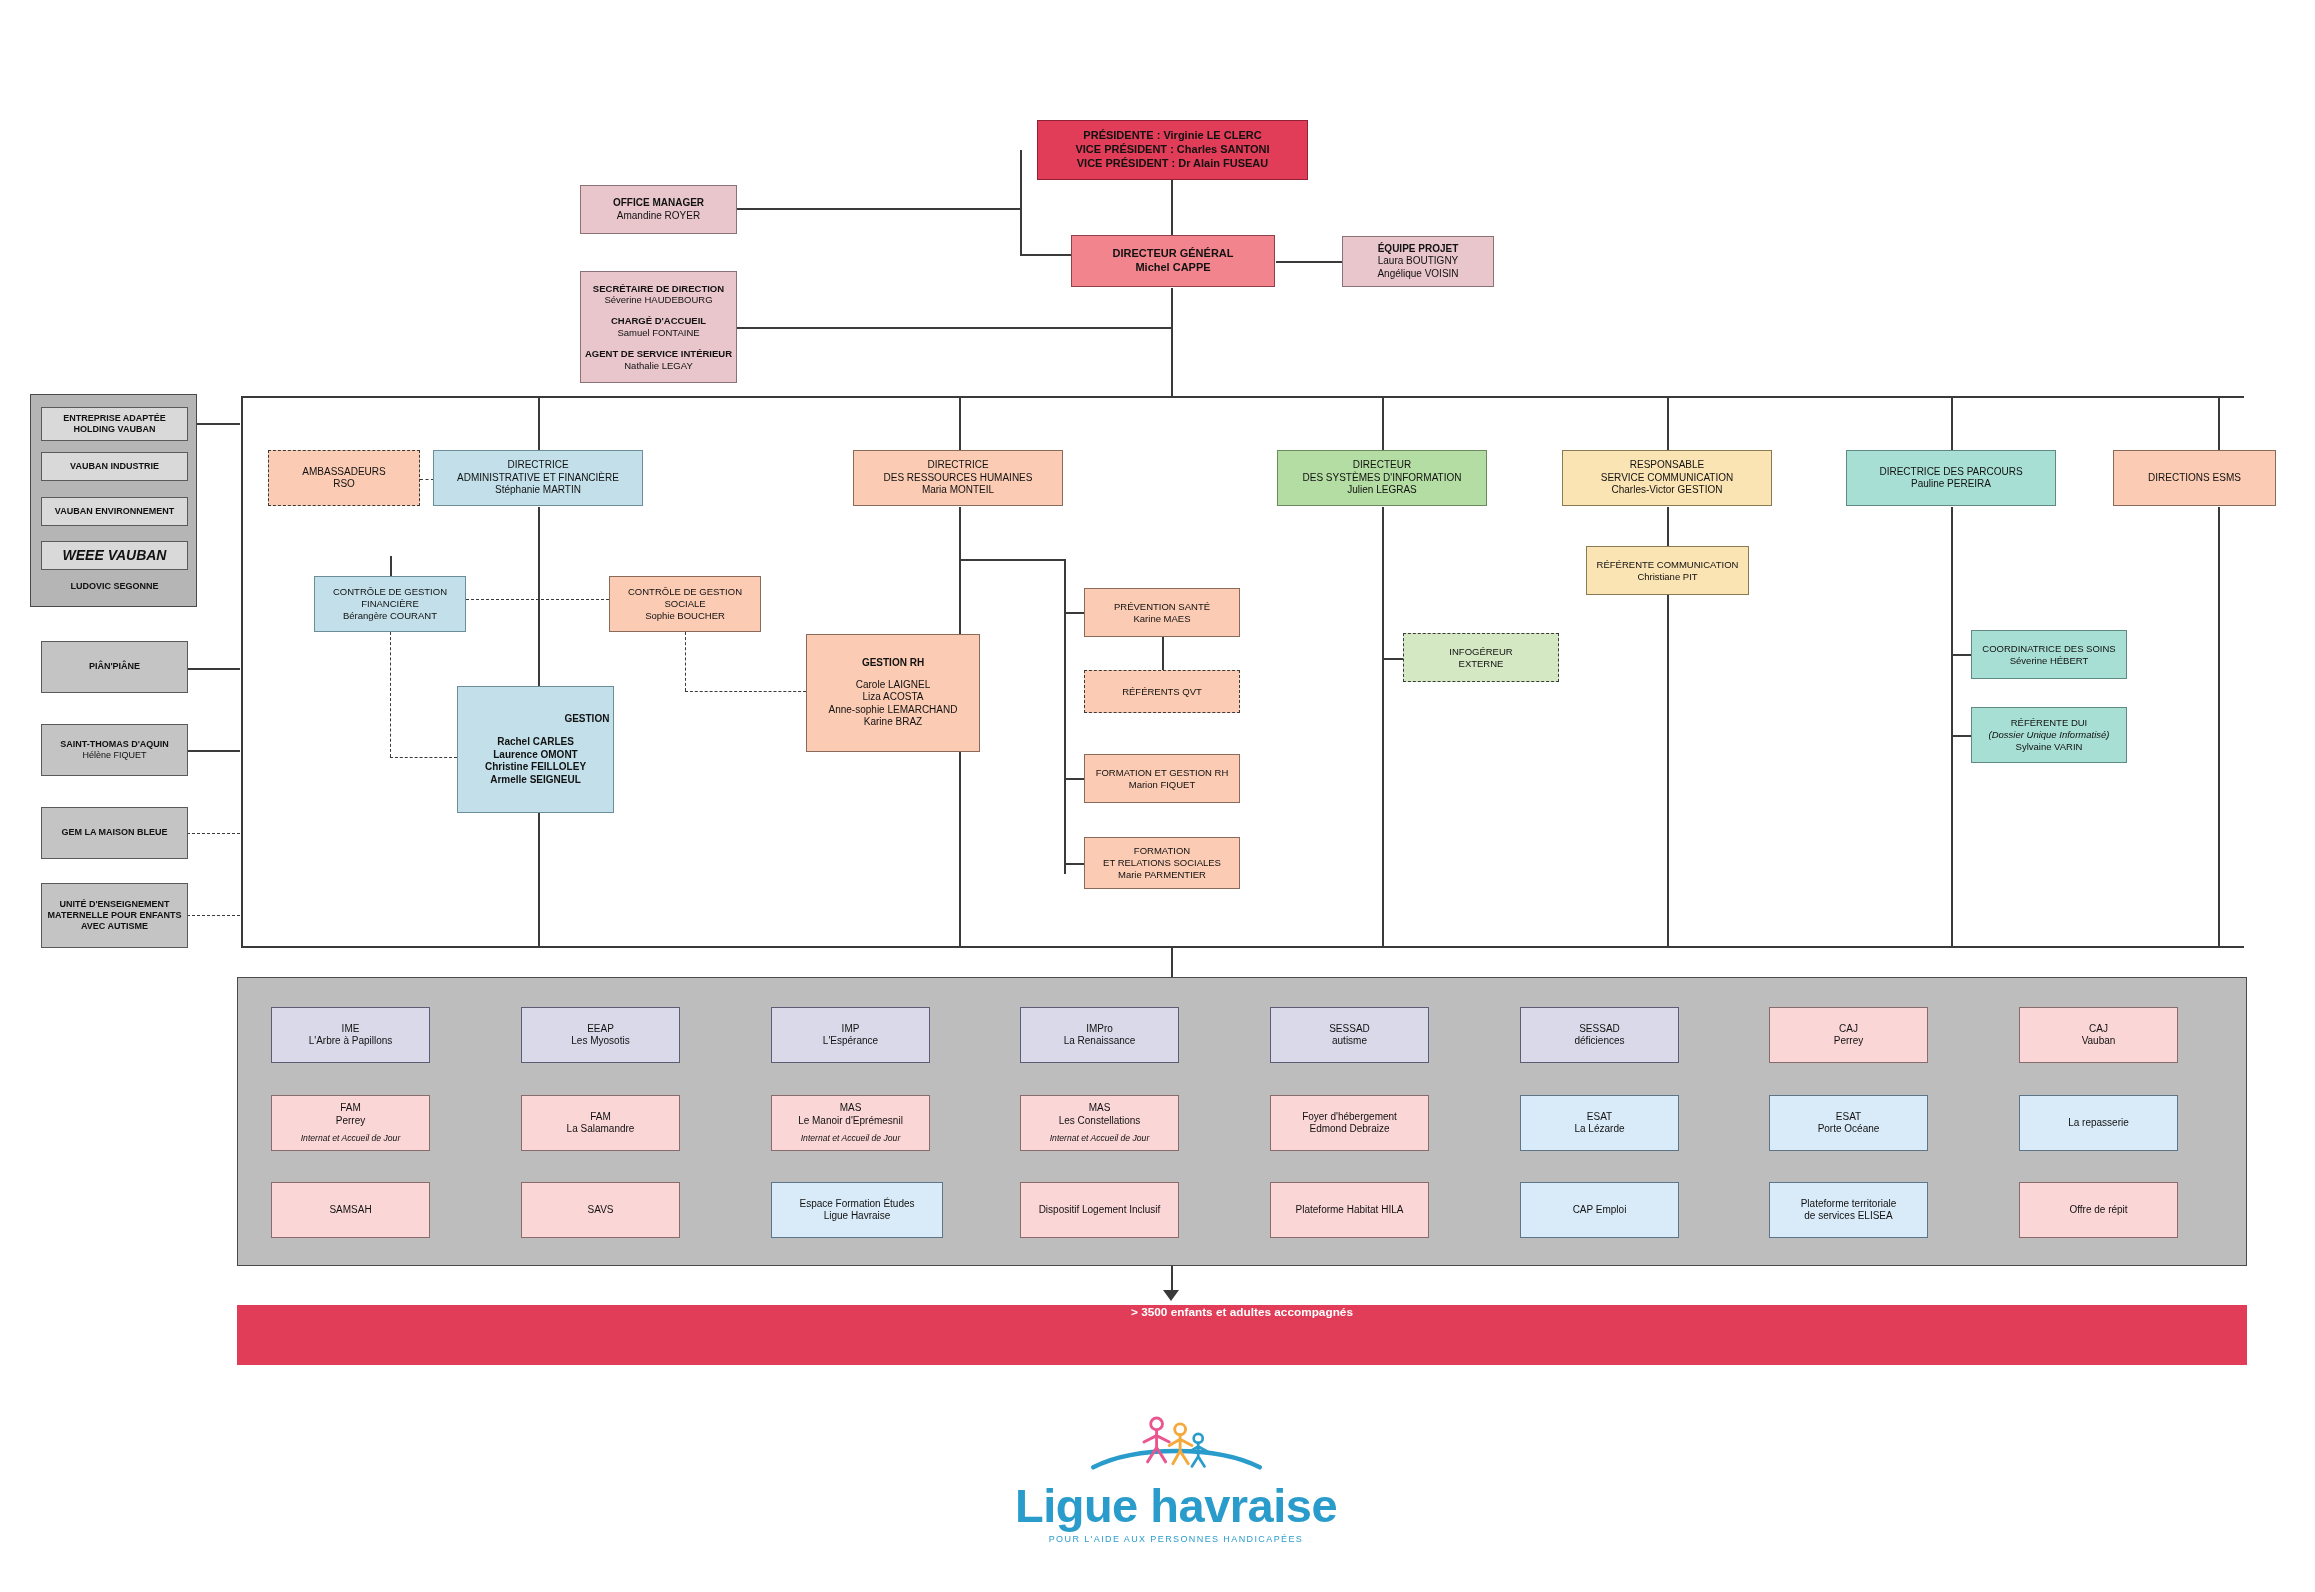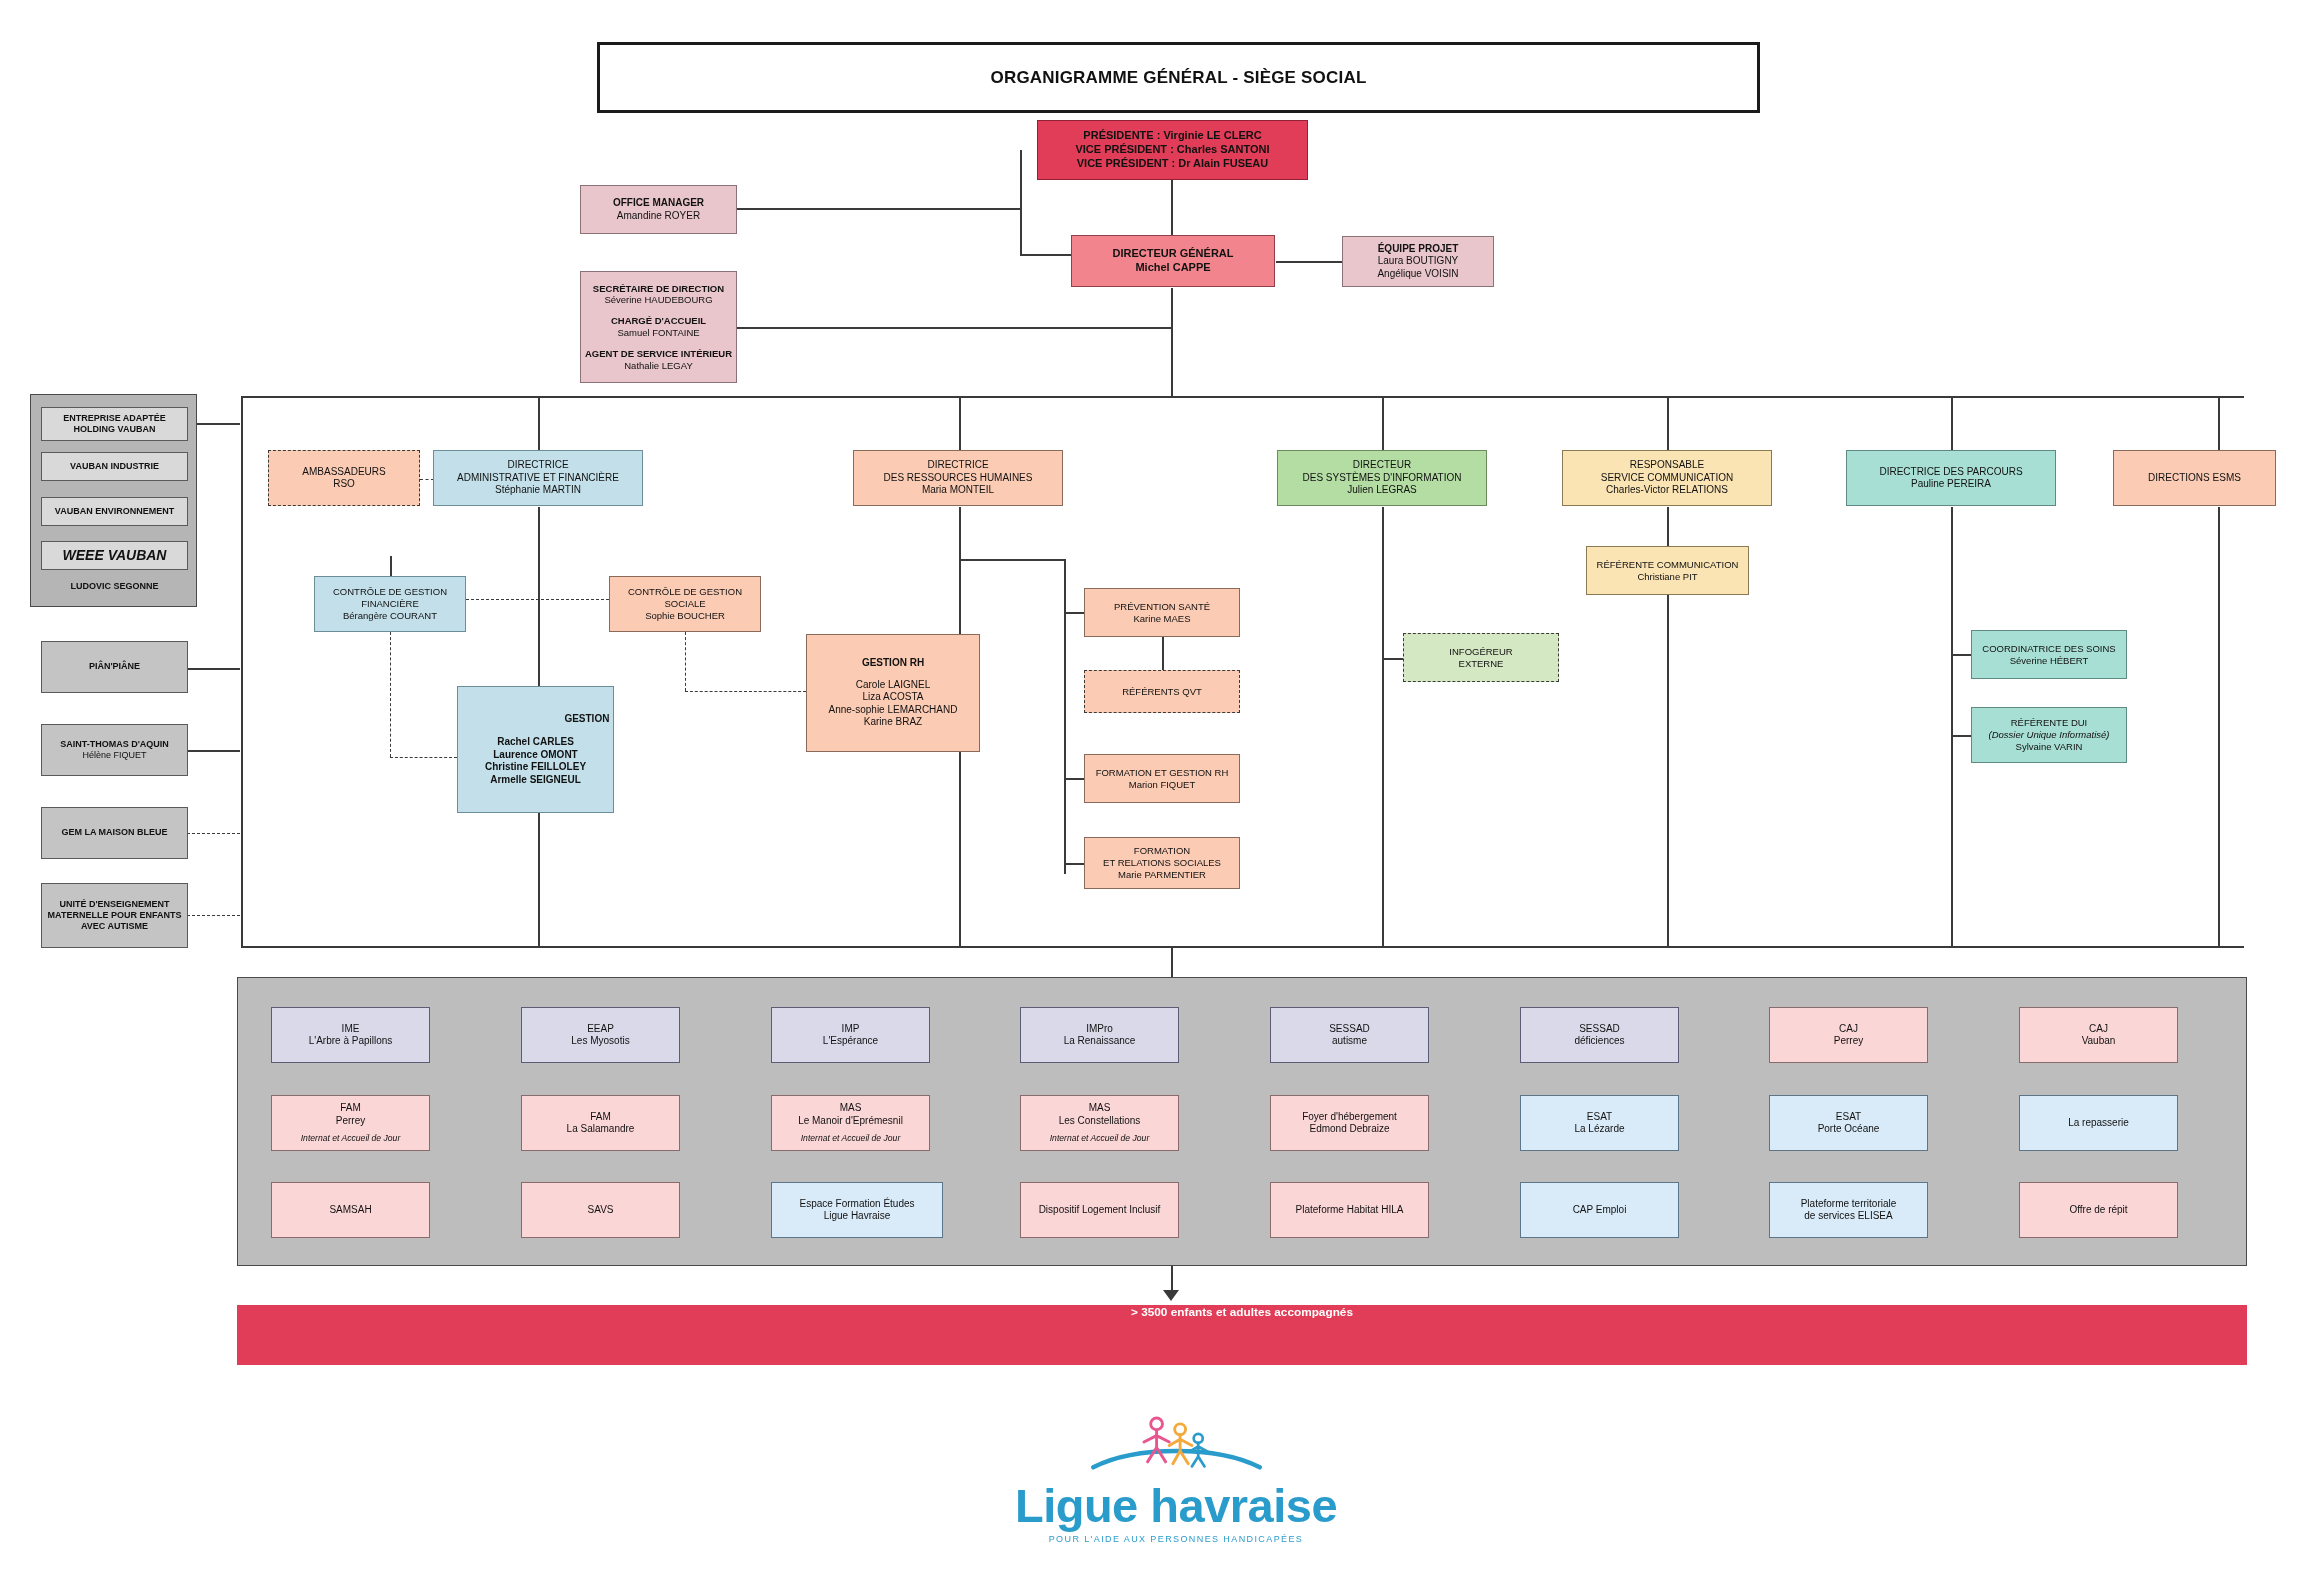--- a/index.html
+++ b/index.html
@@ -143,23 +143,20 @@
     border-right: 8.1px solid transparent;
     border-top: 11.8px solid #3a3a3a;
     z-index: 2;
   }
 </style>
 </head>
 <body>
 
 <div id="canvas">
 
-  <div id="title-box" class="box" style="left:597px; top:42px; width:1163px; height:71px; font-size:17px;">
-    <span class="ln">ORGANIGRAMME GÉNÉRAL - SIÈGE SOCIAL</span>
-  </div>
 
   <div class="box c-red" style="left:1037px; top:120px; width:271px; height:60px; font-size:11px;">
     <span class="ln">PRÉSIDENTE : Virginie LE CLERC</span>
     <span class="ln">VICE PRÉSIDENT : Charles SANTONI</span>
     <span class="ln">VICE PRÉSIDENT : Dr Alain FUSEAU</span>
   </div>
 
   <div class="box c-pinkPale" style="left:580px; top:185px; width:157px; height:49px; font-size:10px;">
     <span class="ln bold">OFFICE MANAGER</span>
     <span class="ln">Amandine ROYER</span>
@@ -269,21 +266,21 @@
 
   <div class="box c-green" style="left:1277px; top:450px; width:210px; height:56px; font-size:10px;">
     <span class="ln">DIRECTEUR</span>
     <span class="ln">DES SYSTÈMES D'INFORMATION</span>
     <span class="ln">Julien LEGRAS</span>
   </div>
 
   <div class="box c-cream" style="left:1562px; top:450px; width:210px; height:56px; font-size:10px;">
     <span class="ln">RESPONSABLE</span>
     <span class="ln">SERVICE COMMUNICATION</span>
-    <span class="ln">Charles-Victor RELATIONS</span>
+    <span class="ln">Charles-Victor GESTION</span>
   </div>
 
   <div class="box c-teal" style="left:1846px; top:450px; width:210px; height:56px; font-size:10px;">
     <span class="ln">DIRECTRICE DES PARCOURS</span>
     <span class="ln">Pauline PEREIRA</span>
   </div>
 
   <div class="box c-peach" style="left:2113px; top:450px; width:163px; height:56px; font-size:10px;">
     <span class="ln">DIRECTIONS ESMS</span>
   </div>

